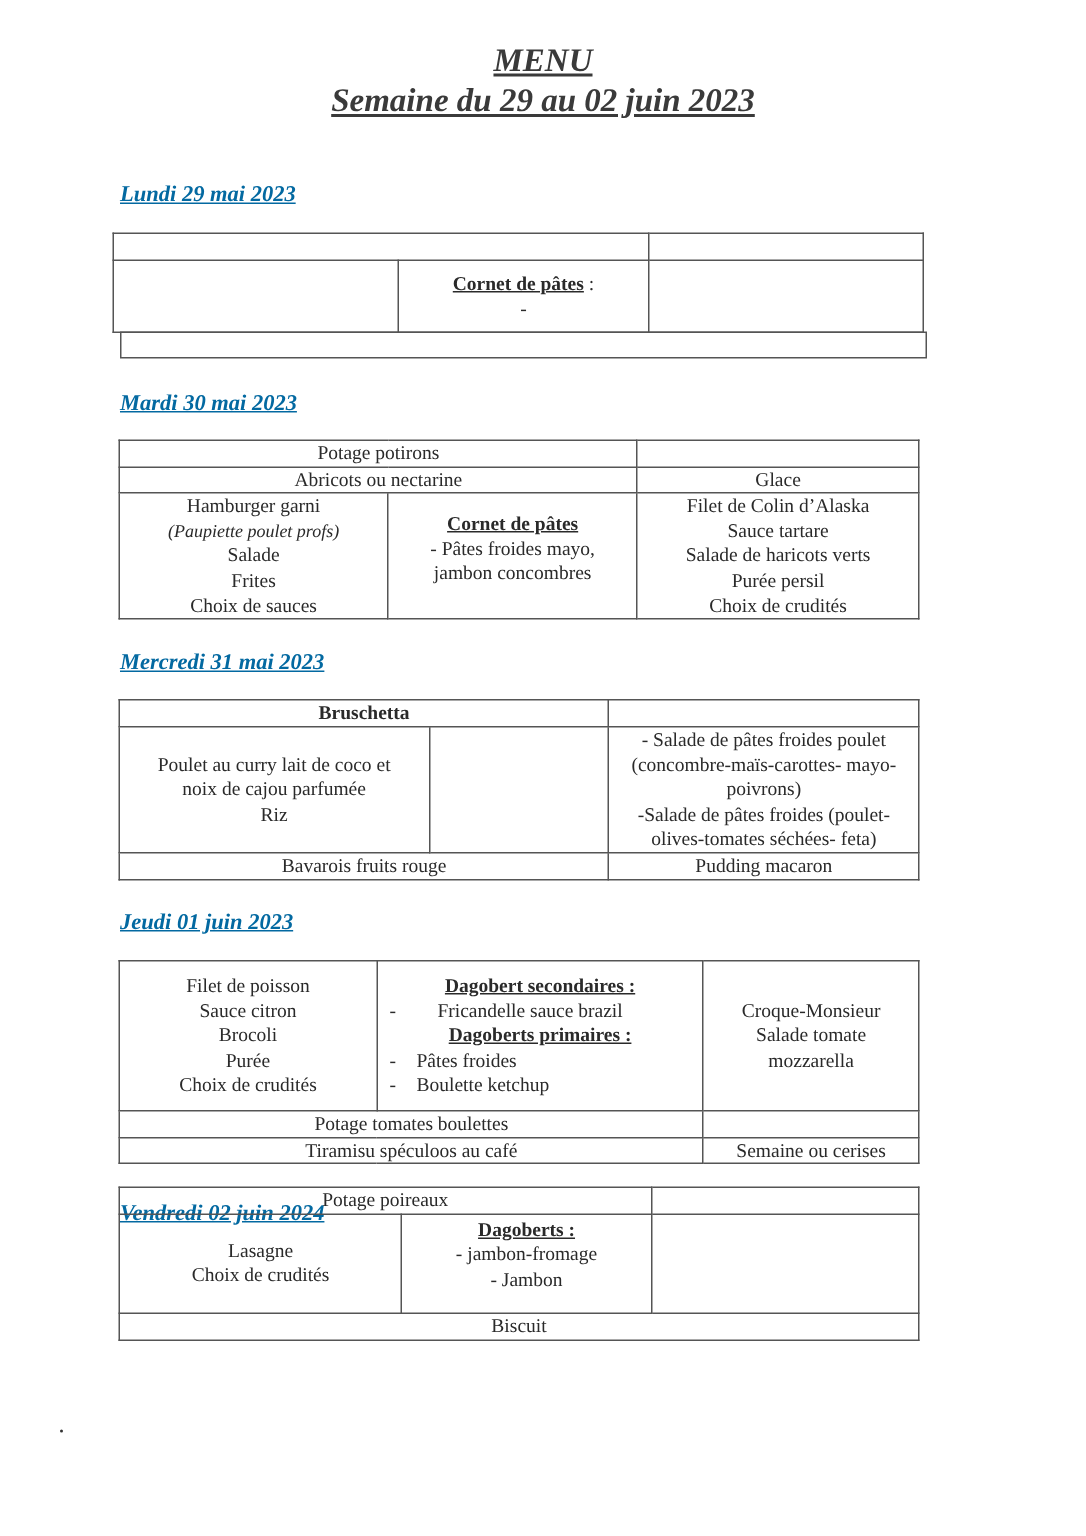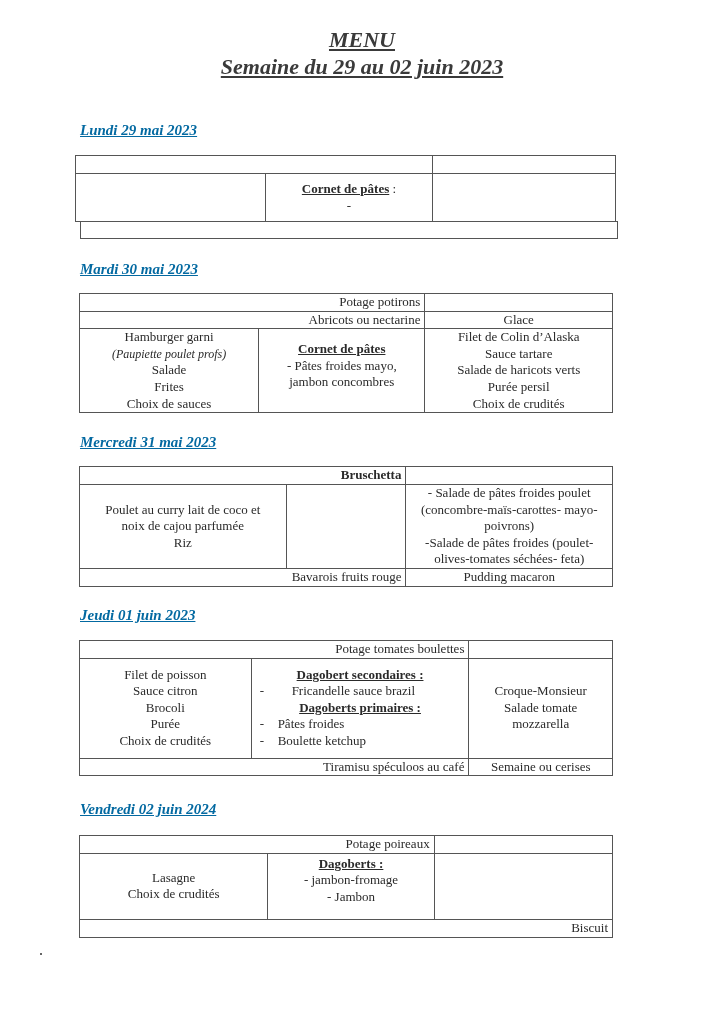--- a/index.html
+++ b/index.html
@@ -18,21 +18,21 @@
   .day {
     position: absolute; left: 80px;
     font-style: italic; font-weight: bold; text-decoration: underline;
     font-size: 15px; color: #0369a1;
   }
   .tbl {
     position: absolute; border-collapse: collapse; font-size: 13px; line-height: 16.6px;
   }
   .tbl td { border: 1px solid #555; padding: 0 4px; vertical-align: middle; }
   .c { text-align: center; margin-top: 28px; }
-  .l { text-align: right; }
+  .l { text-align: center; }
   .u { text-decoration: underline; font-weight: bold; }
   .i { font-style: italic; font-size: 12px; }
   .li { text-align: left; display: block; padding-left: 36px; position: relative; }
   .li::before { content: "-"; position: absolute; left: 4px; }
   .extra {
     position: absolute; border: 1px solid #555;
   }
   .dot { position: absolute; left: 40px; top: 953px; width: 2px; height: 2px; background: #333; border-radius: 1px; }
 </style>
 </head>
@@ -120,25 +120,21 @@
   <tr style="height:16px;">
     <td class="l" colspan="2">Bavarois fruits rouge</td>
     <td class="c">Pudding macaron</td>
   </tr>
 </tbody>
   </table>
 
 <div class="day" style="top:607px;">Jeudi 01 juin 2023</div>
 <table class="tbl" style="left:79px; top:640px; width:534px;">
   <tbody>
-      <tr style="height:16px;">
-    <td class="l" colspan="2">Potage tomates boulettes</td>
-    <td style="width:134px;"></td>
-  </tr>
-  <tr style="height:100px;">
+      <tr style="height:100px;">
     <td class="c" style="width:162px;">
       <div>Filet de poisson</div>
       <div>Sauce citron</div>
       <div>Brocoli</div>
       <div>Purée</div>
       <div>Choix de crudités</div>
     </td>
     <td class="c" style="width:208px;">
       <div class="u">Dagobert secondaires :</div>
       <div class="li">Fricandelle sauce brazil</div>
@@ -146,28 +142,32 @@
       <div class="li" style="padding-left:22px;">Pâtes froides</div>
       <div class="li" style="padding-left:22px;">Boulette ketchup</div>
     </td>
     <td class="c">
       <div>Croque-Monsieur</div>
       <div>Salade tomate</div>
       <div>mozzarella</div>
     </td>
   </tr>
   <tr style="height:16px;">
+    <td class="l" colspan="2">Potage tomates boulettes</td>
+    <td style="width:134px;"></td>
+  </tr>
+  <tr style="height:16px;">
     <td class="l" colspan="2">Tiramisu spéculoos au café</td>
     <td class="c">Semaine ou cerises</td>
   </tr>
 </tbody>
   </table>
 
 <div class="day" style="top:801px;">Vendredi 02 juin 2024</div>
-<table class="tbl" style="left:79px; top:835px; width:534px;">
+<table class="tbl" style="left:79px; top:791px; width:534px;">
   <tbody>
       <tr style="height:16px;">
     <td class="l" colspan="2">Potage poireaux</td>
     <td style="width:168px;"></td>
   </tr>
   <tr style="height:66px;">
     <td class="c" style="width:178px;">
       <div>Lasagne</div>
       <div>Choix de crudités</div>
     </td>

